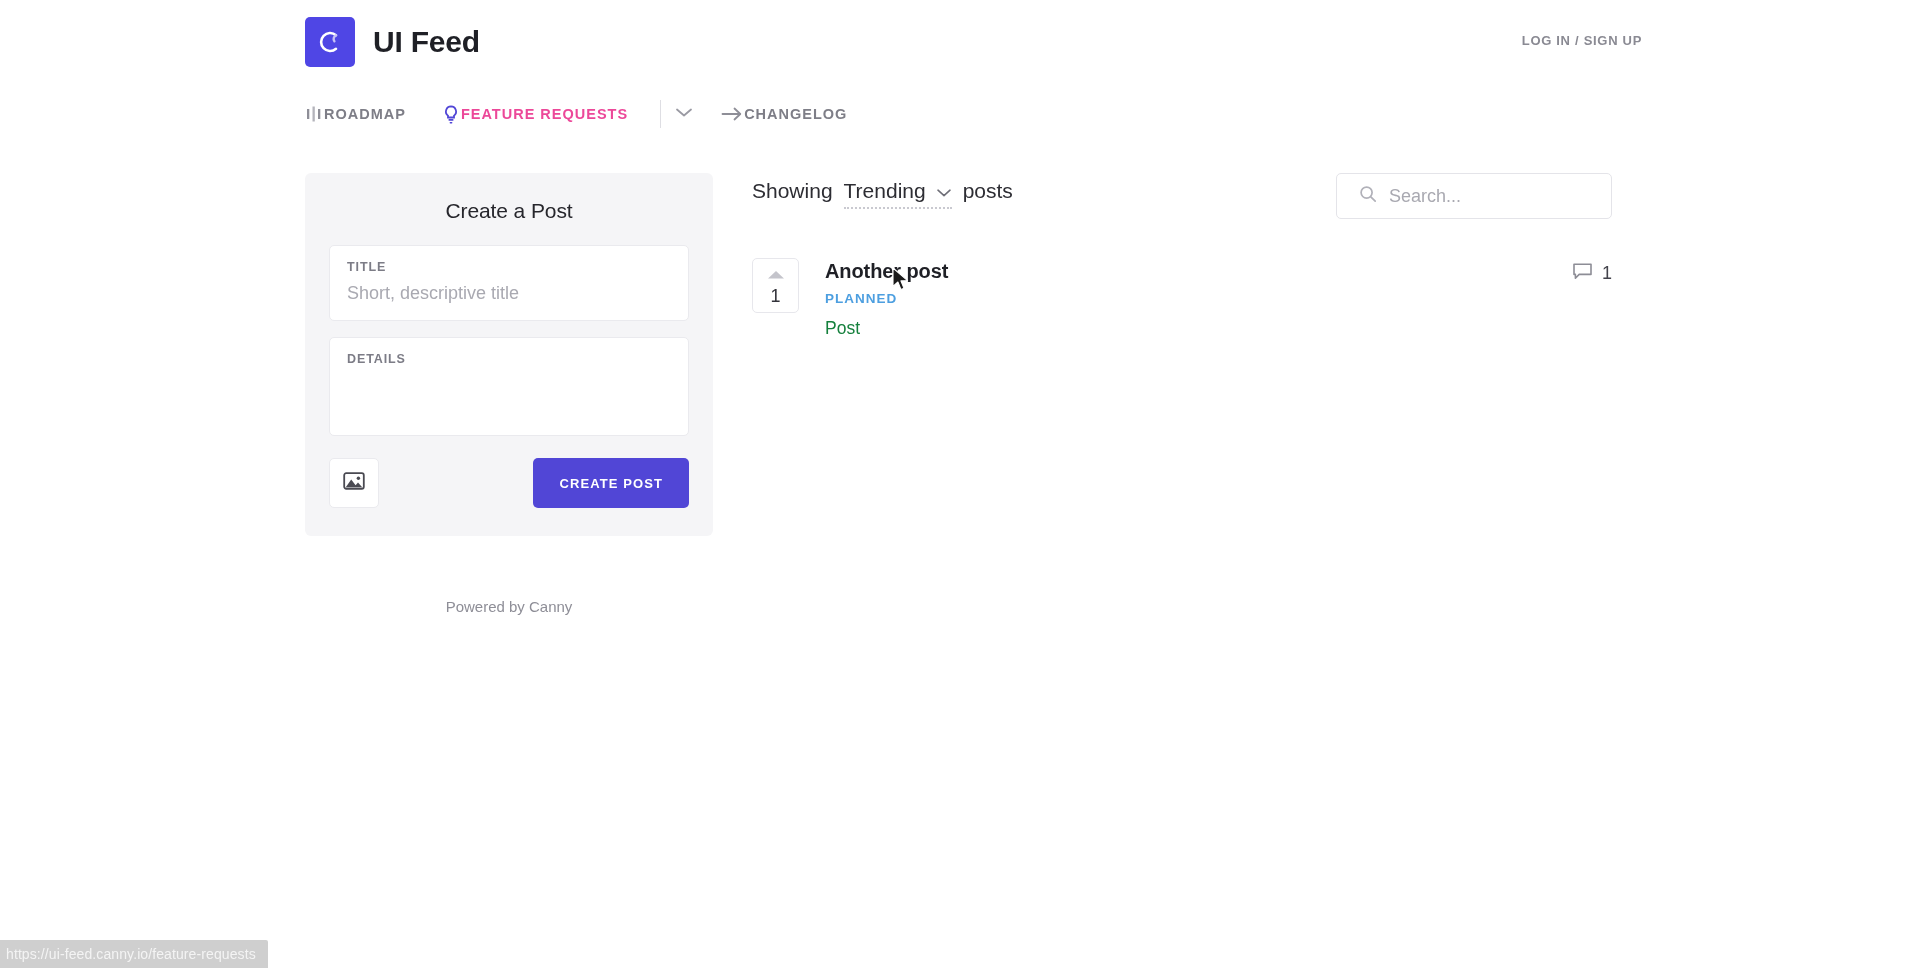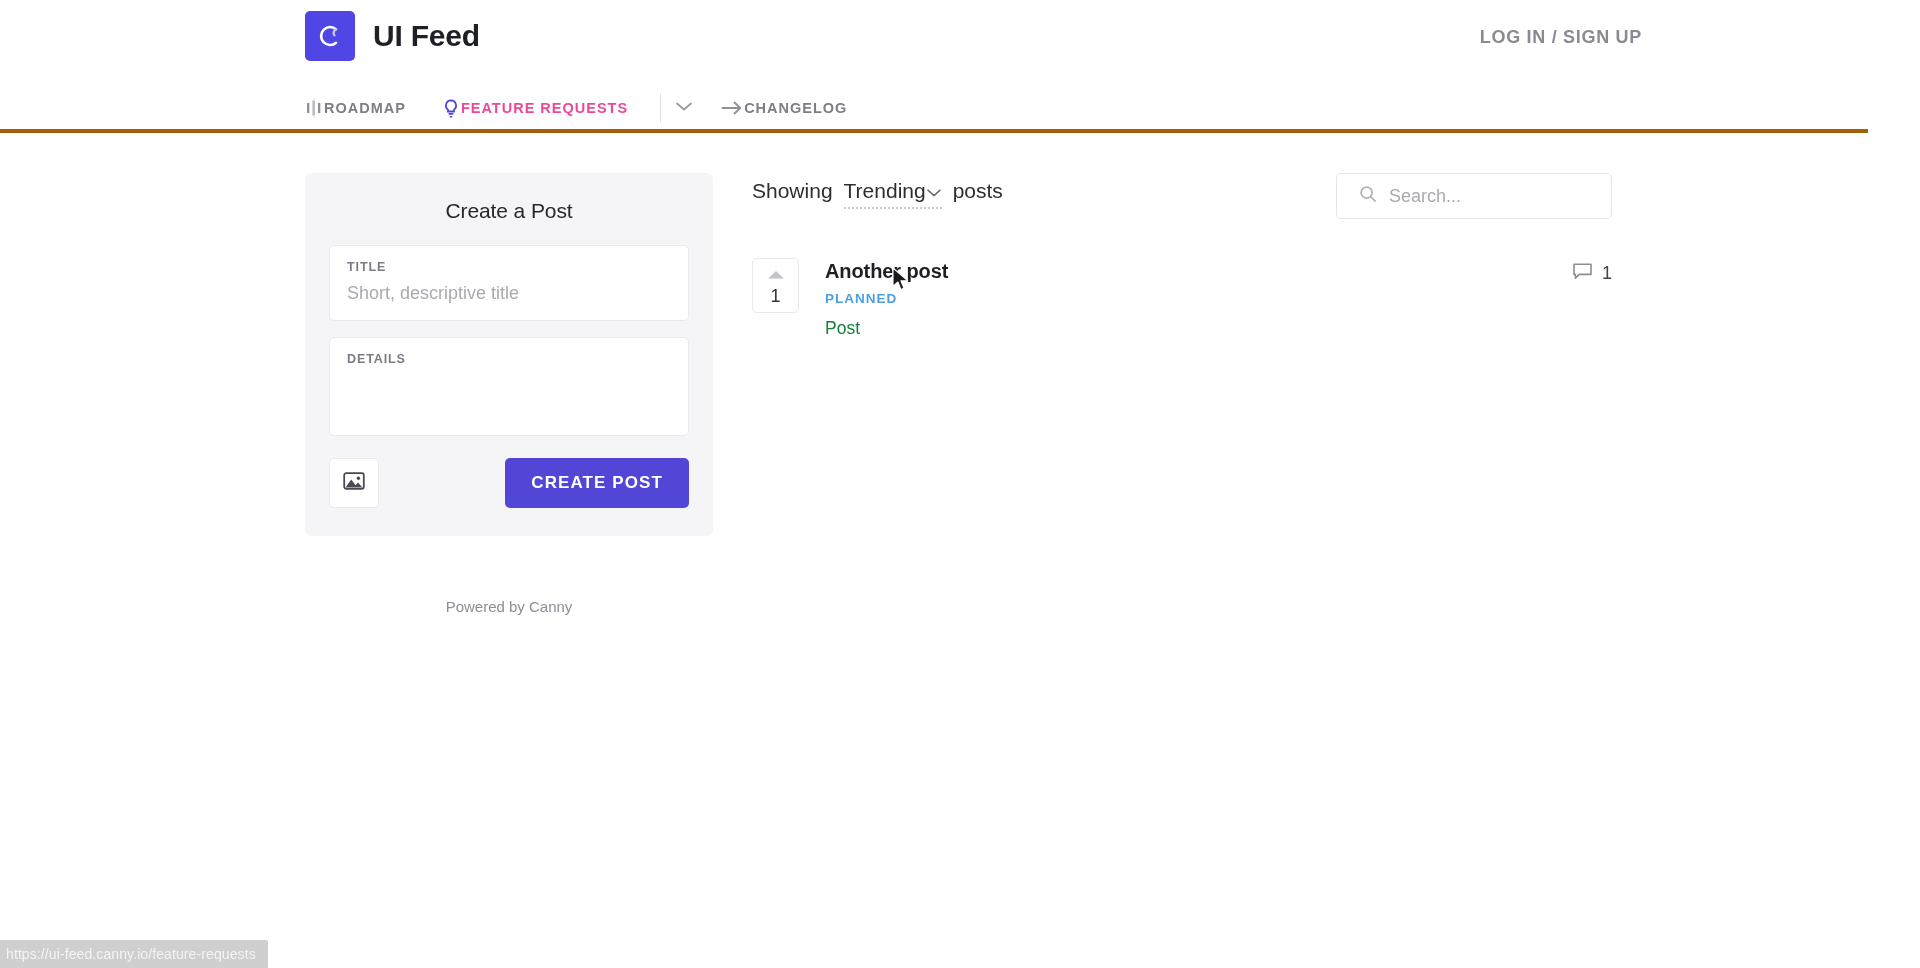--- a/index.html
+++ b/index.html
@@ -8,25 +8,25 @@
     height: 968px;
     overflow: hidden;
     background: #ffffff;
     font-family: "Liberation Sans", sans-serif;
     -webkit-font-smoothing: antialiased;
   }
 
   
   .header {
     position: absolute;
-    top: 2px; left: 0;
+    top: 8px; left: 0;
     width: 1868px;
     height: 133px;
     background: #ffffff;
-    border-bottom: 6px solid #a16207;
+    border-bottom: 2px solid #a16207;
   }
   .header-inner {
     position: relative;
     width: 1920px;
     height: 133px;
   }
   .brand {
     position: absolute;
     left: 305px;
     top: 9px;
@@ -49,21 +49,21 @@
     font-weight: 700;
     color: #1f2026;
     letter-spacing: -0.2px;
     white-space: nowrap;
   }
 
   .auth-link {
     position: absolute;
     right: 278px;
     top: 25px;
-    font-size: 18px;
+    font-size: 13px;
     font-weight: 600;
     letter-spacing: 0.7px;
     color: #8a8a93;
     white-space: nowrap;
     cursor: pointer;
   }
 
   .navbar {
     position: absolute;
     left: 305px;
@@ -171,21 +171,21 @@
     justify-content: center;
     cursor: pointer;
   }
   .create-btn {
     background: #5146d6;
     color: #ffffff;
     border: none;
     border-radius: 5px;
     height: 50px;
     padding: 0 26px;
-    font-size: 17px;
+    font-size: 13px;
     font-weight: 700;
     letter-spacing: 1.1px;
     font-family: "Liberation Sans", sans-serif;
     cursor: pointer;
   }
 
   .powered {
     position: absolute;
     left: 305px;
     top: 465px;
@@ -213,21 +213,21 @@
     top: 6px;
     display: flex;
     align-items: baseline;
     gap: 11px;
     font-size: 21px;
     color: #2d2d33;
   }
   .sort-select {
     display: inline-flex;
     align-items: center;
-    gap: 0;
+    gap: 10px;
     border-bottom: 2px dotted #c9c9d0;
     padding-bottom: 4px;
     cursor: pointer;
   }
   .sort-value { font-size: 21px; color: #2d2d33; }
 
   .search-box {
     position: absolute;
     right: 0;
     top: 0;

